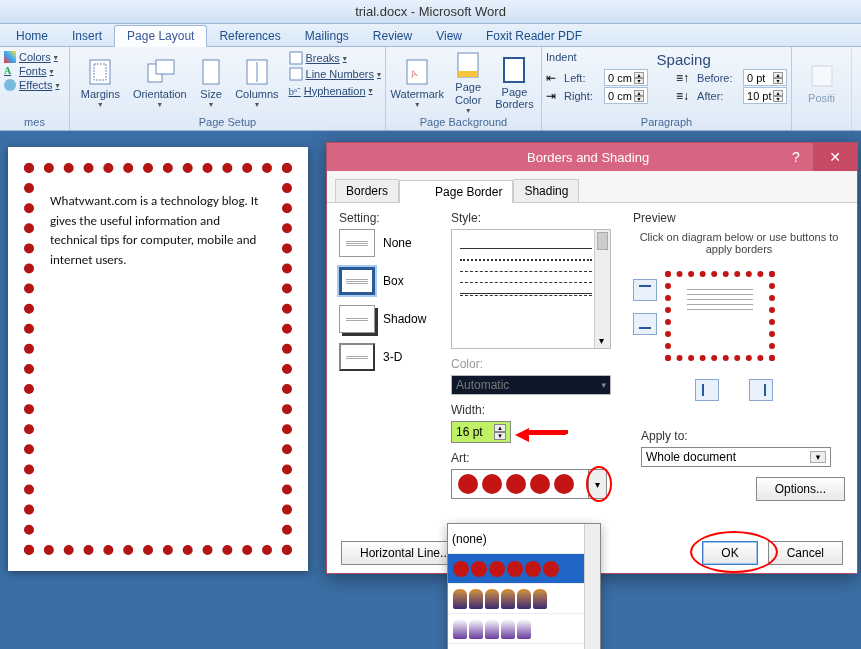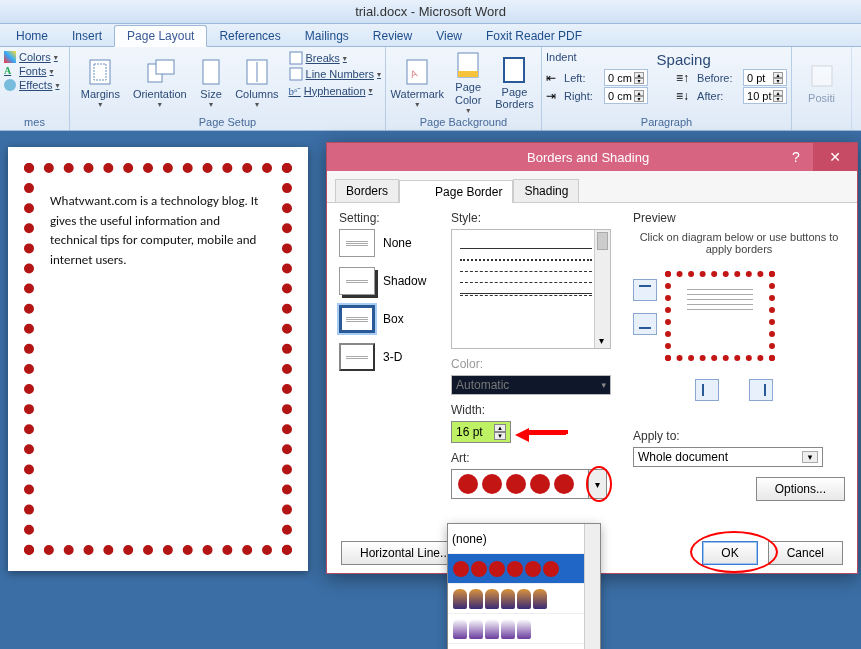--- a/index.html
+++ b/index.html
@@ -249,21 +249,21 @@
   .preview-area { display:flex; gap:8px; align-items:flex-start;}
   .prev-btns-left { display:flex; flex-direction:column; gap:12px; margin-top:12px;}
   .prev-btn { width:24px; height:22px; border:1px solid #88a8d0; background:#e8f1fb; cursor:pointer; display:flex;align-items:center;justify-content:center;}
   .prev-stage {
     width: 110px; height: 90px; border: 6px dotted #c41515; margin: 4px 0;
     padding: 8px 16px;
   }
   .prev-stage .pl { border-top:1px solid #aaa; margin:4px 0;}
   .prev-btns-bot { display:flex; gap:30px; margin-top:18px; margin-left:30px;}
 
-  .apply-row { margin-top: 4px;}
+  .apply-row { margin-top: 4px; margin-left: 8px;}
   .apply-combo {
     width: 190px; height:20px; border:1px solid #888; background:#fff;
     display:flex; align-items:center; padding:0 4px; font-size:12px;
   }
   .apply-combo .cd { margin-left:auto; width:16px; text-align:center; background:#eee; border:1px solid #aaa; font-size:9px;}
 
   .dlg-foot {
     display:flex; gap:10px; padding: 8px 14px;
     align-items:center;
   }
@@ -504,38 +504,38 @@
       <div class="setting-item">
         <div class="setting-icon">
             <div>
               <div class="innerln"></div>
               <div class="innerln"></div>
               <div class="innerln"></div>
             </div>
           </div>
         <span>None</span>
       </div>
+      <div class="setting-item sel">
+        <div class="setting-icon" style="border:3px solid #2a5998;">
+            <div>
+              <div class="innerln"></div>
+              <div class="innerln"></div>
+              <div class="innerln"></div>
+            </div>
+          </div>
+        <span>Box</span>
+      </div>
       <div class="setting-item">
         <div class="setting-icon" style="box-shadow:3px 3px 0 #333;">
             <div>
               <div class="innerln"></div>
               <div class="innerln"></div>
             </div>
           </div>
         <span>Shadow</span>
-      </div>
-      <div class="setting-item sel">
-        <div class="setting-icon" style="border:3px solid #2a5998;">
-            <div>
-              <div class="innerln"></div>
-              <div class="innerln"></div>
-              <div class="innerln"></div>
-            </div>
-          </div>
-        <span>Box</span>
       </div>
       <div class="setting-item">
         <div class="setting-icon" style="border:2px outset #888;">
             <div>
               <div class="innerln"></div>
               <div class="innerln"></div>
             </div>
           </div>
         <span>3-D</span>
       </div>

